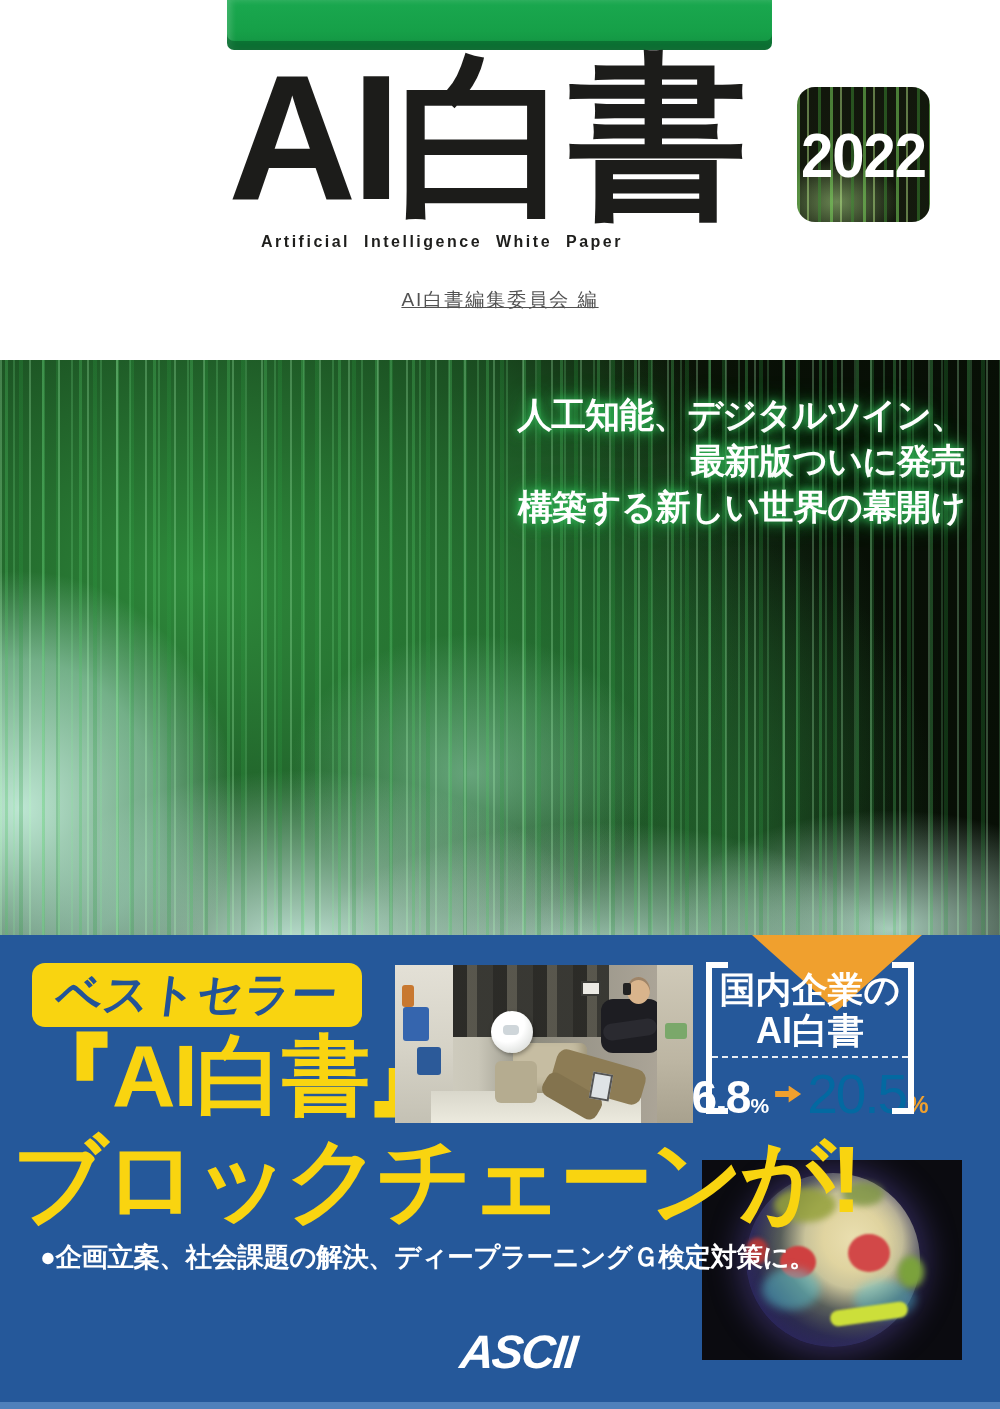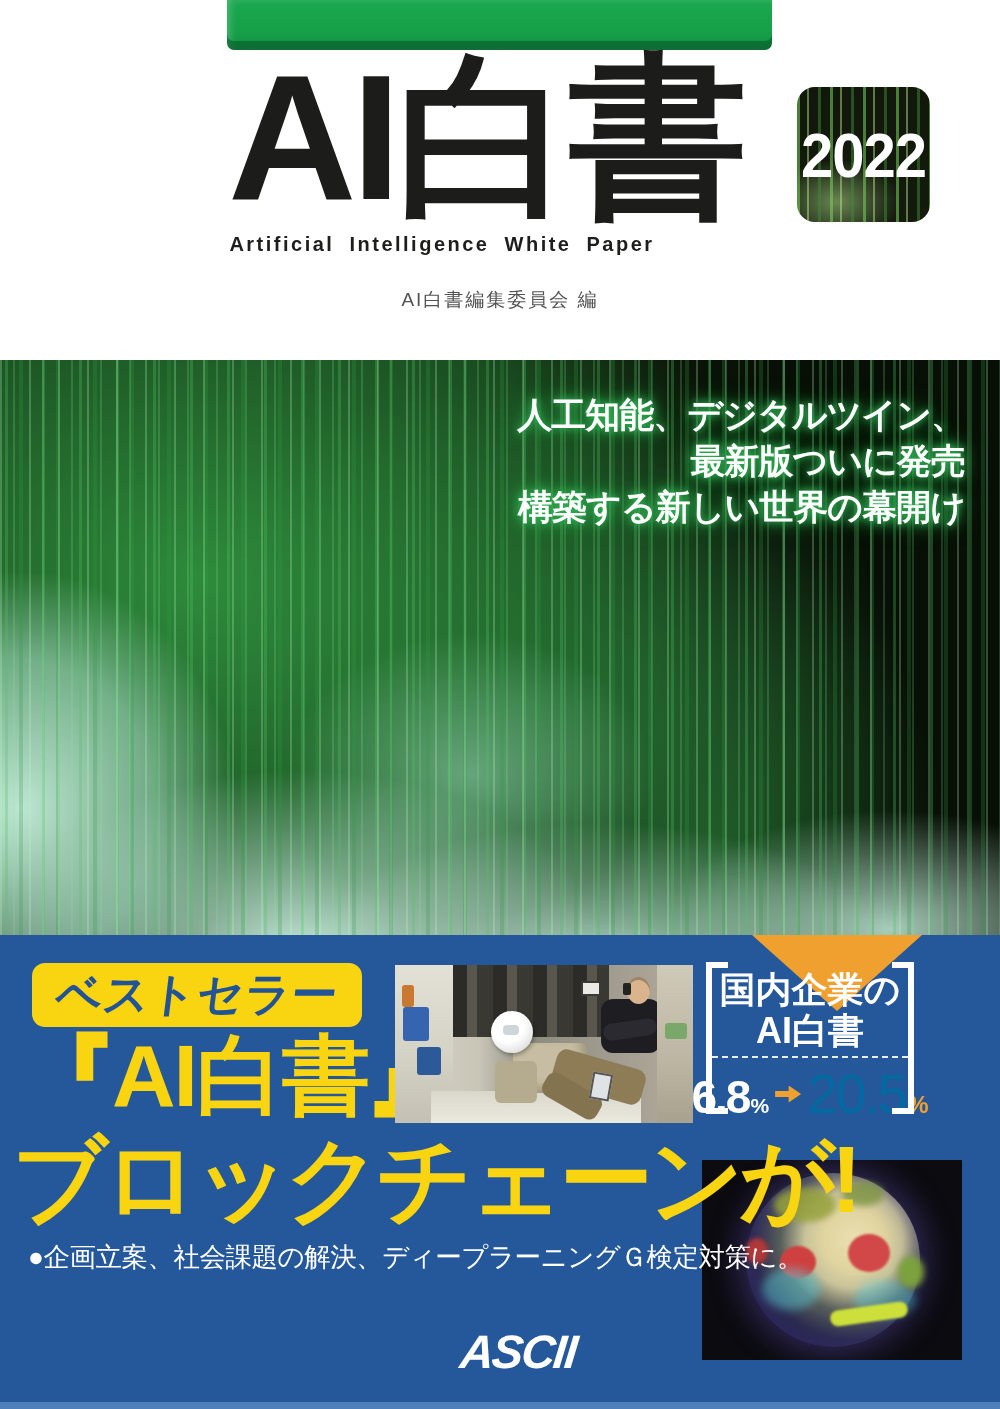--- a/index.html
+++ b/index.html
@@ -35,25 +35,25 @@
       radial-gradient(ellipse 90px 60px at 30% 85%, rgba(190,240,150,.5), transparent 70%),
       linear-gradient(180deg, rgba(10,14,6,.35), rgba(10,14,6,.15));
     display:flex; align-items:center; justify-content:center;
   }
   .year-badge span{
     color:#fff; font-size:58px; font-weight:700; letter-spacing:-1px;
     transform:scaleY(1.08);
   }
   .subtitle{
     position:absolute; left:0; top:233px; width:884px; text-align:center;
-    font-size:20px; font-weight:600; letter-spacing:2.5px; word-spacing:7px; color:#1e1e1c;
+    font-size:16px; font-weight:600; letter-spacing:2.5px; word-spacing:7px; color:#1e1e1c;
   }
   .editor-credit{
     position:absolute; left:0; top:287px; width:1000px; text-align:center;
-    font-size:19px; font-weight:400; letter-spacing:2px; color:#525252;
+    font-size:19px; font-weight:400; letter-spacing:2px; color:#525252;text-decoration:underline;
   }
 
   
   .matrix-art{
     position:absolute; left:0; top:360px; width:1000px; height:575px;
     background-color:#0d1808;
     background-image:
       repeating-linear-gradient(90deg, rgba(180,255,190,.26) 0 2px, transparent 2px 13px,
         rgba(130,235,150,.2) 13px 15px, transparent 15px 29px),
       repeating-linear-gradient(90deg, transparent 0 5px, rgba(80,195,100,.3) 5px 8px,
@@ -106,22 +106,22 @@
   }
   .headline{
     position:absolute; left:12px; top:1128px; width:980px; height:108px; line-height:104px;
     font-size:94px; font-weight:900; letter-spacing:-5px; color:#f9d410;
     white-space:nowrap; z-index:5;
   }
   .bullet-list{
     position:absolute; left:28px; top:1241px; width:740px; z-index:5;
   }
   .bullet-line{
-    color:#ffffff; font-size:26.5px; font-weight:400; letter-spacing:-0.5px;
-    line-height:33px; margin-bottom:2px; white-space:nowrap;
+    color:#ffffff; font-size:26.5px; font-weight:700; letter-spacing:-0.5px;
+    line-height:33px; margin-bottom:2px; white-space:nowrap;margin-left:12px;
   }
 
   
   .iss-photo{
     position:absolute; left:395px; top:965px; width:298px; height:158px; overflow:hidden;
     background:linear-gradient(90deg,#d8d5c8 0%,#c9c6b8 28%,#8d8b7e 46%,#9a968a 62%,#b3ab9d 100%);
     z-index:2;
   }
   .iss-equipment{ position:absolute; left:58px; top:0; width:156px; height:72px;
     background:

